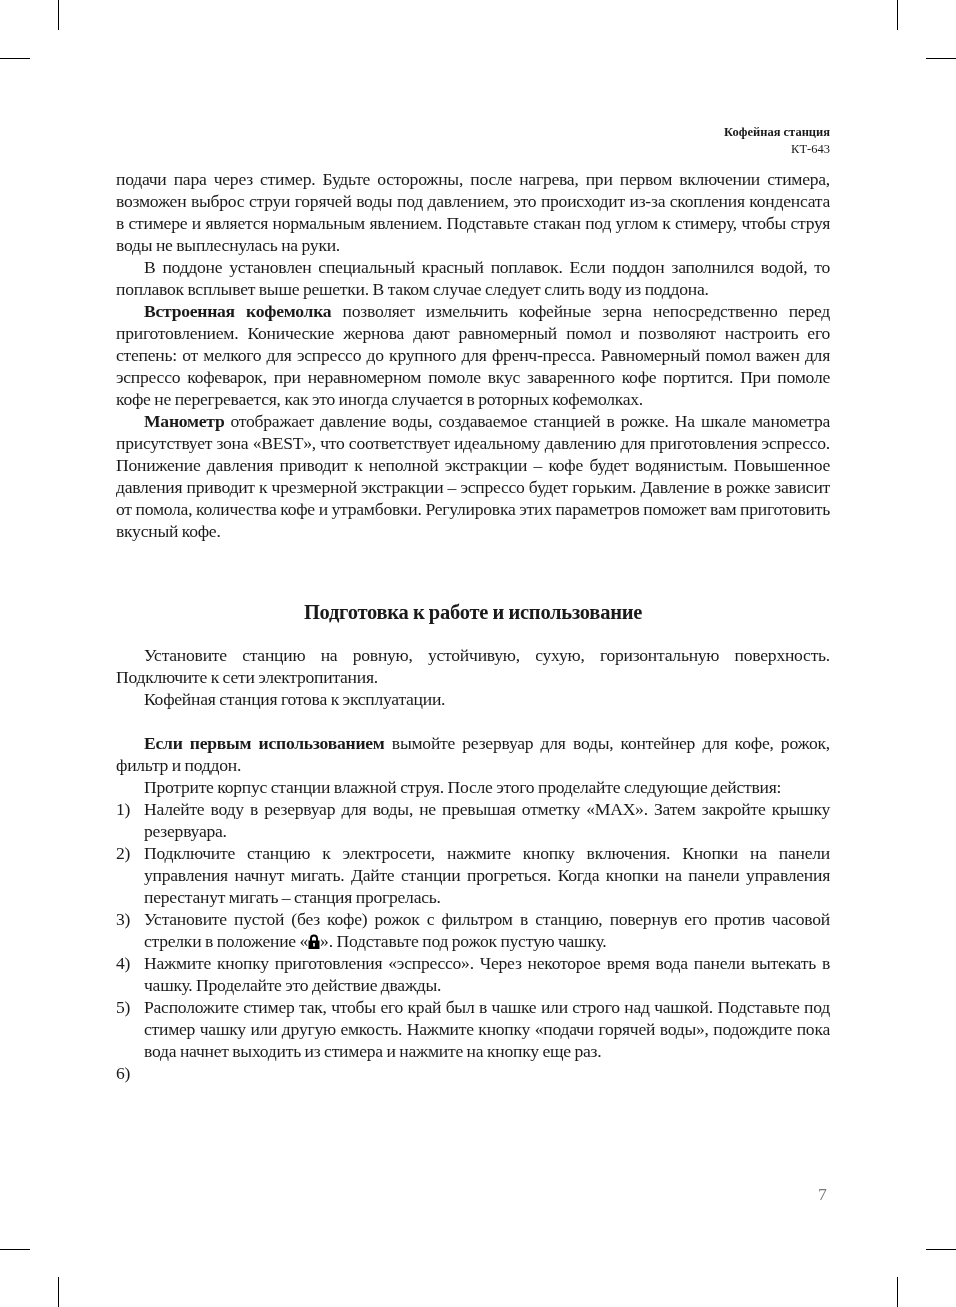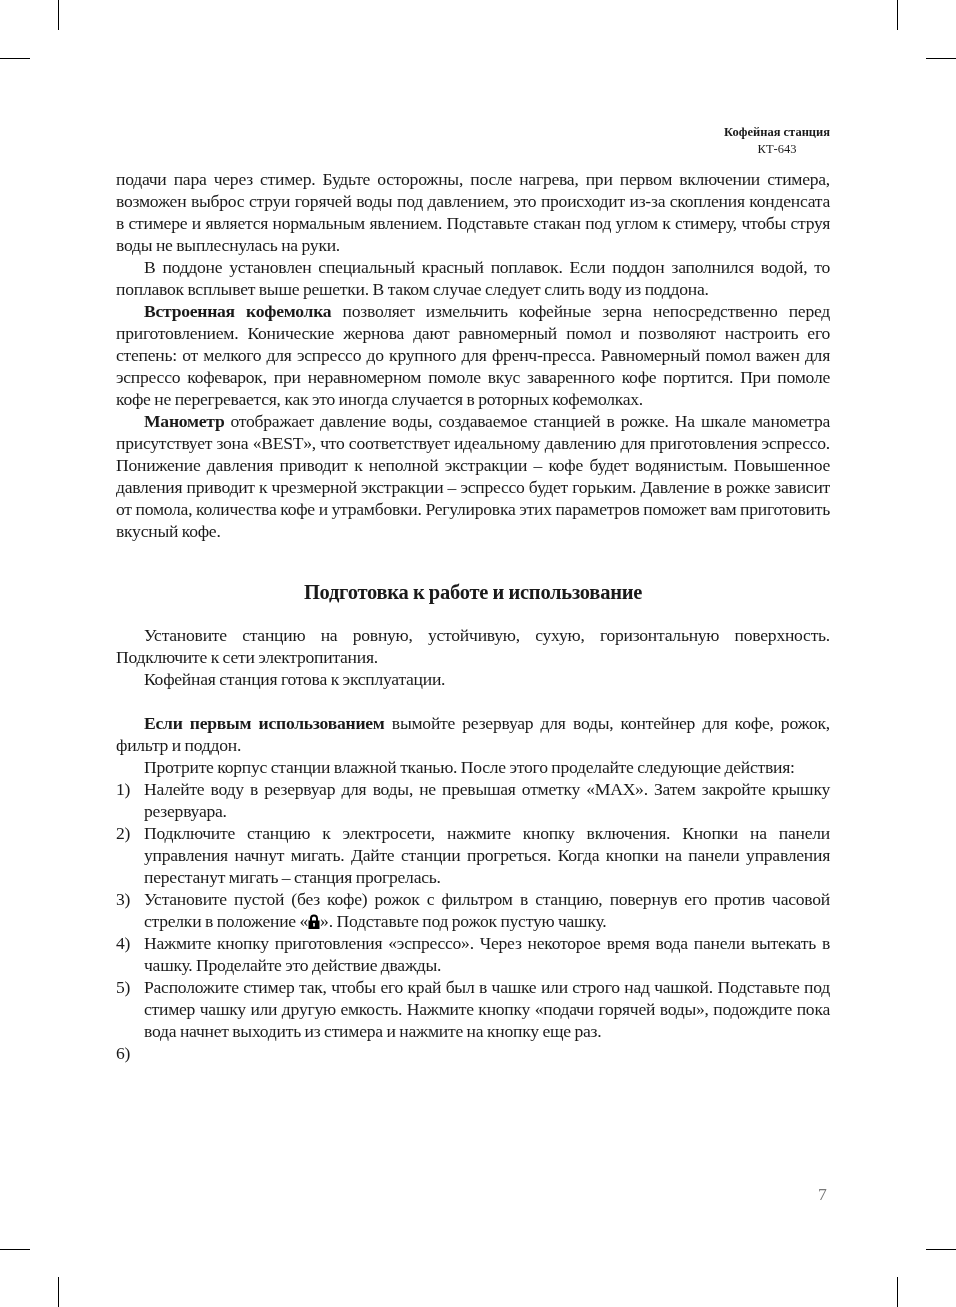--- a/index.html
+++ b/index.html
@@ -6,34 +6,34 @@
   body {
     width: 956px; height: 1307px; position: relative; overflow: hidden;
     font-family: "Liberation Serif", "DejaVu Serif", serif;
     color: #1a1a1a;
   }
   .crop { position: absolute; background: #000; }
   .crop.v { width: 1px; height: 30px; }
   .crop.h { height: 1px; width: 30px; }
 
   .running-header {
-    position: absolute; right: 126px; top: 124px; text-align: center;
+    position: absolute; right: 126px; top: 124px; text-align: right;
     font-size: 12.5px; line-height: 17px;
   }
   .running-header .title { font-weight: bold; }
 
   .content {
     position: absolute; left: 116px; top: 168px; width: 714px;
     font-size: 17.6px; line-height: 22px;
     text-align: justify; letter-spacing: -0.25px; word-spacing: -0.5px;
   }
   .content p { margin: 0; text-indent: 28px; }
   .content b { font-weight: bold; margin-top: 44px; }
   .section-title {
-    margin: 36px 0 18px 0; text-align: center; font-weight: bold;
+    margin: 56px 0 18px 0; text-align: center; font-weight: bold;
     font-size: 20.5px; line-height: 28px; text-indent: 0;
   }
   .gap { height: 22px; }
   ol.steps { list-style: none; margin: 0; padding: 0; }
   ol.steps li { position: relative; padding-left: 28px; text-align: justify; }
   ol.steps li .num { position: absolute; left: 0; top: 0; }
   .lock-icon { display: inline-block; vertical-align: -2px; width: 12px; height: 15px; }
 
   .page-number {
     position: absolute; left: 818px; top: 1184px;
@@ -74,21 +74,21 @@
   <div class="section-title">Подготовка к работе и использование</div>
 
   <p>Установите станцию на ровную, устойчивую, сухую, горизонтальную поверхность. Подключите к сети электропитания.</p>
   <p>Кофейная станция готова к эксплуатации.</p>
 
   <div class="gap"></div>
 
   <p>
     <b>Если первым использованием</b><span> вымойте резервуар для воды, контейнер для кофе, рожок, фильтр и поддон.</span>
   </p>
-  <p>Протрите корпус станции влажной тканью. После этого проделайте следующие действия:</p>
+  <p>Протрите корпус станции влажной струя. После этого проделайте следующие действия:</p>
 
   <ol class="steps">
     <li>
       <span class="num">1)</span>
       <span>Налейте воду в резервуар для воды, не превышая отметку «MAX». Затем закройте крышку резервуара.</span>
     </li>
     <li>
       <span class="num">2)</span>
       <span>Подключите станцию к электросети, нажмите кнопку включения. Кнопки на панели управления начнут мигать. Дайте станции прогреться. Когда кнопки на панели управления перестанут мигать – станция прогрелась.</span>
     </li>

